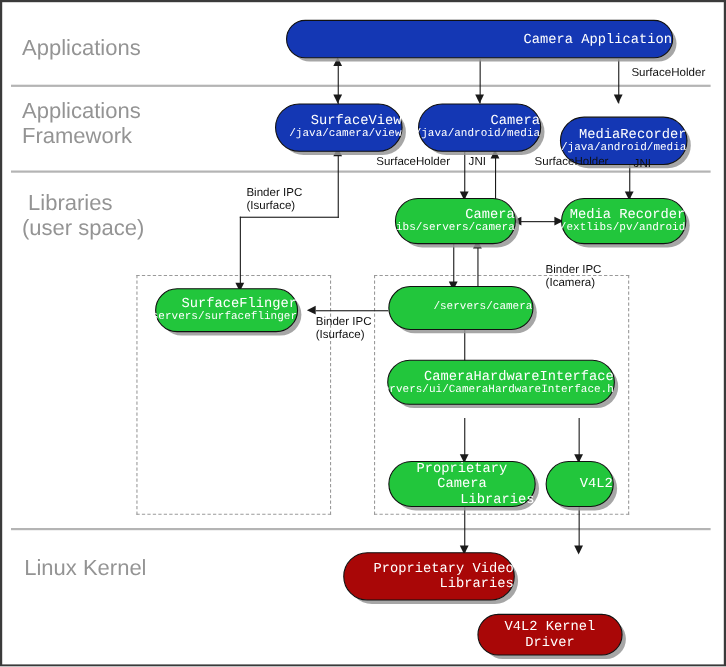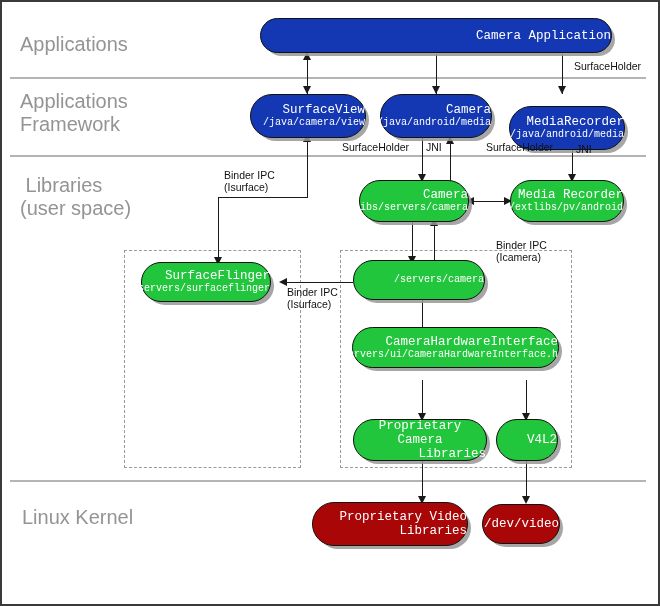--- a/index.html
+++ b/index.html
@@ -174,18 +174,18 @@
 
   <div class="node green" style="left:494px;top:417px;width:62px;height:42px;">
     <span class="t1">V4L2</span>
   </div>
 
   <div class="node red" style="left:310px;top:500px;width:156px;height:44px;">
     <span class="t1">Proprietary Video</span>
     <span class="t1">Libraries</span>
   </div>
 
-  <div class="node red" style="left:480px;top:502px;width:78px;height:40px;">
-    <span class="t1">/dev/video</span>
+
+  <div class="node red" style="left:432px;top:556px;width:132px;height:38px;">
+    <span class="t1">V4L2 Kernel Driver</span>
   </div>
-
 
 </div>
 
 </body></html>

